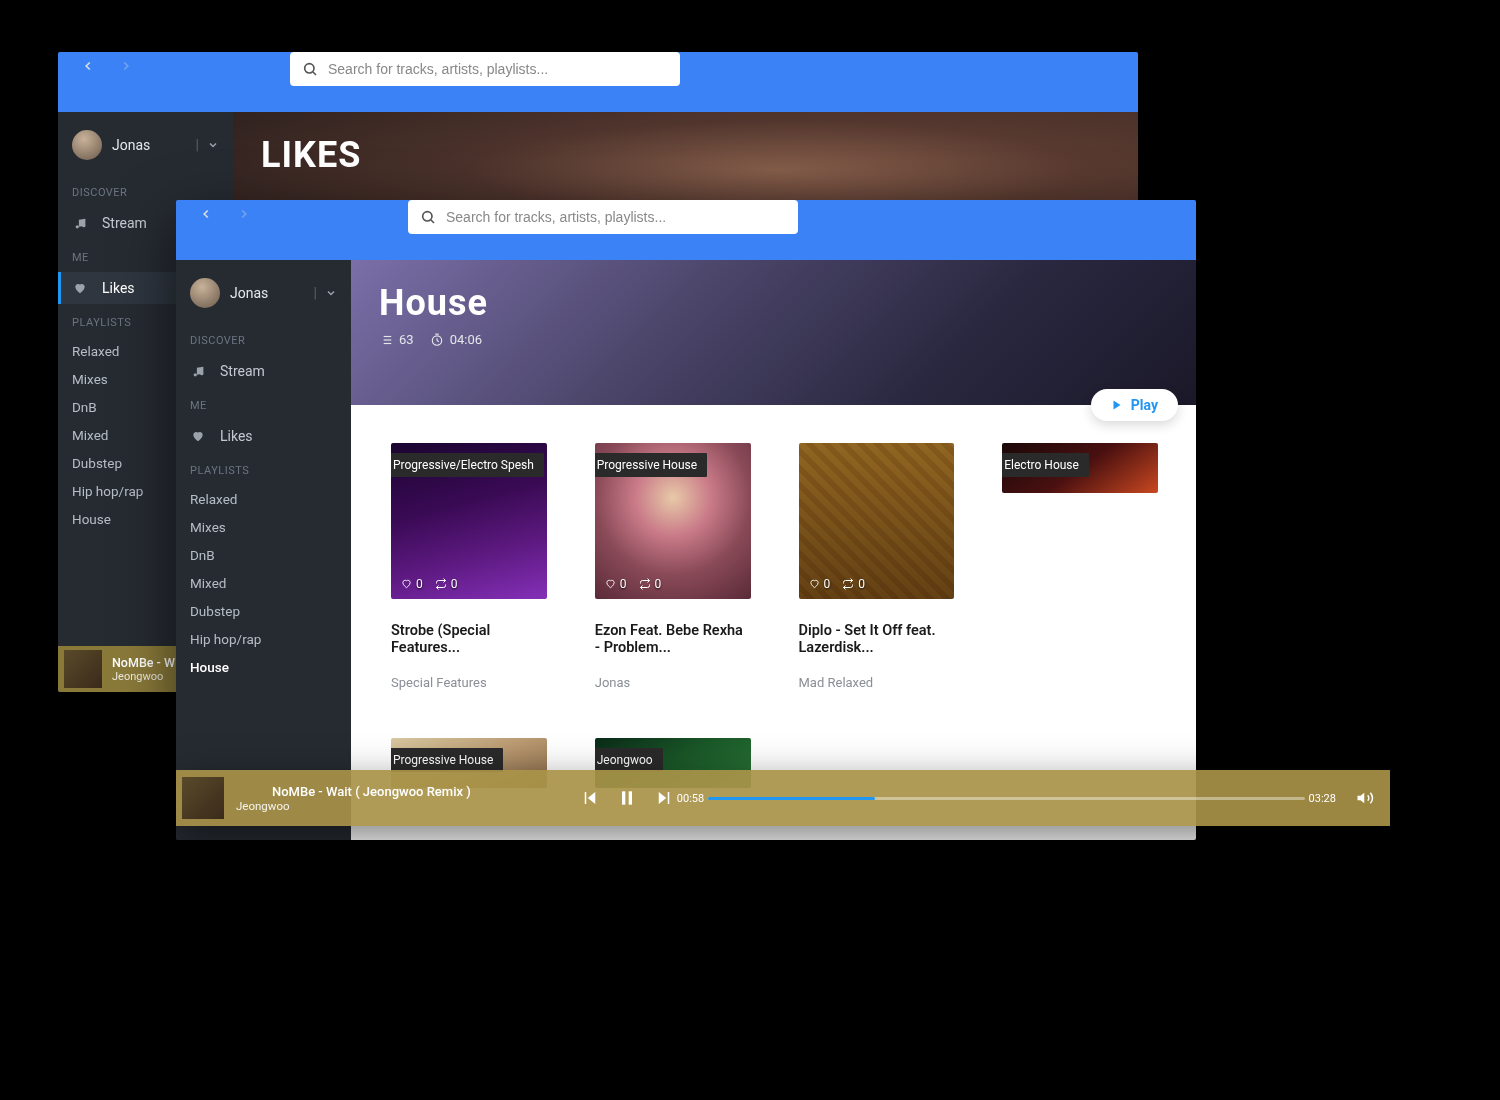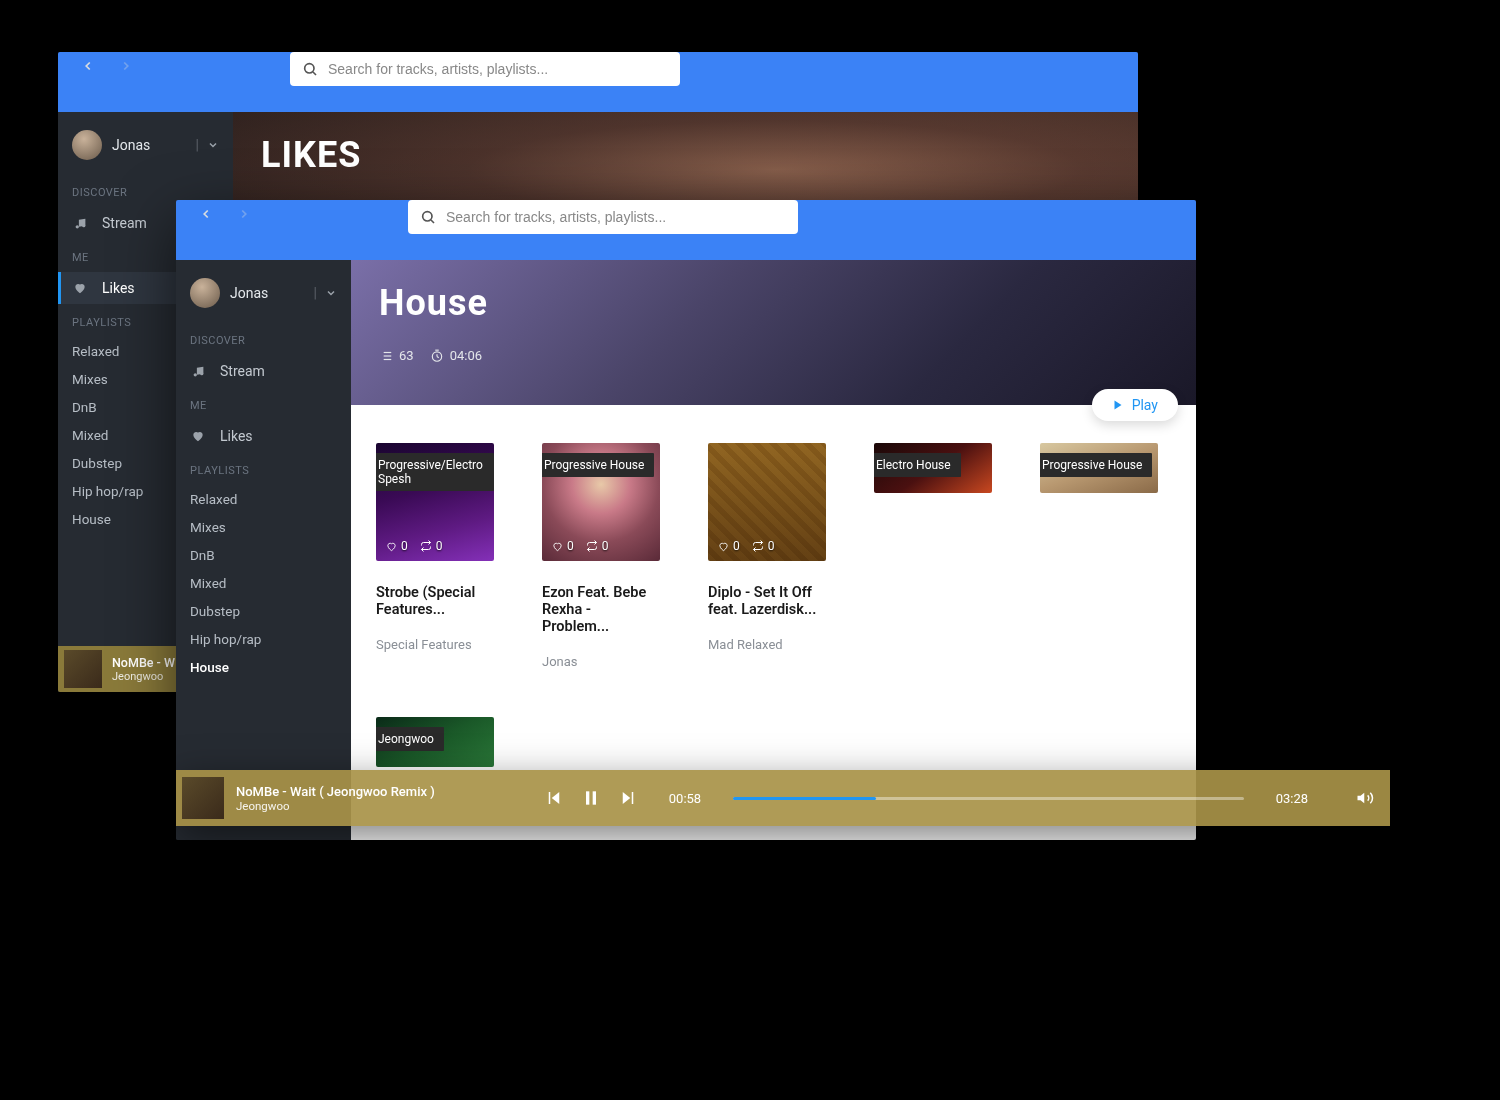--- a/index.html
+++ b/index.html
@@ -149,29 +149,29 @@
   .hero-meta .meta { display:flex; align-items:center; gap:6px; }
   .play-pill {
     position:absolute;
     right: 18px;
     bottom: -16px;
     background:#fff;
     color:#2196f3;
     border-radius: 20px;
     padding: 8px 20px;
     font-size: 14px;
-    font-weight:400;
+    font-weight:700;
     display:flex; align-items:center; gap:8px;
     box-shadow: 0 4px 12px rgba(0,0,0,.15);
     cursor:pointer;
   }
   .grid {
-    padding: 38px 38px 20px 25px;
+    padding: 38px 38px 20px 40px;
     display:grid;
-    grid-template-columns: repeat(5, 1fr);
+    grid-template-columns: repeat(4, 1fr);
     gap: 48px;
   }
   .card {
     position:relative;
   }
   .cover {
     width:100%; aspect-ratio: 1/1;
     position:relative;
     border-radius: 2px;
     overflow:hidden;
@@ -235,28 +235,28 @@
     display:flex; align-items:center;
     color:#fff;
     padding: 0 0 0 6px;
     box-shadow: 0 12px 40px rgba(0,0,0,.5);
   }
   .player .pcover {
     width:42px;height:42px;
     background: linear-gradient(135deg,#5a4a2a,#3a2a1a);
     margin-right: 12px;
   }
-  .player .ptext .ptitle { font-size:13px; font-weight:500; }
+  .player .ptext .ptitle { font-size:13px; font-weight:500;margin-left:36px; }
   .player .ptext .partist { font-size:11.5px; opacity:.9; }
   .controls {
     display:flex; align-items:center; gap:18px;
     margin-left: 110px;
   }
   .ctrl { cursor:pointer; display:flex; align-items:center; }
-  .time { font-size:13px; margin: 0 32px; }
+  .time { font-size:11px; margin: 0 4px; }
   .progress {
     flex:1; height:3px; background:rgba(255,255,255,.4);
     position:relative;
     border-radius:2px;
   }
   .progress .fill {
     position:absolute; left:0; top:0; bottom:0;
     background:#2196f3;
     border-radius:2px;
   }
@@ -407,21 +407,21 @@
       <div class="playlist-item">DnB</div>
       <div class="playlist-item">Mixed</div>
       <div class="playlist-item">Dubstep</div>
       <div class="playlist-item">Hip hop/rap</div>
       <div class="playlist-item active">House</div>
     </div>
     <div class="main">
       <div class="hero hero-house">
         <div>
           <h1>House</h1>
-          <div class="hero-meta" style="margin-top:24px;">
+          <div class="hero-meta" style="margin-top:8px;">
             <div class="meta">
               <svg width="14" height="14" viewBox="0 0 24 24" fill="none" stroke="currentColor" stroke-width="2">
                   <line x1="8" y1="6" x2="21" y2="6"></line>
                   <line x1="8" y1="12" x2="21" y2="12"></line>
                   <line x1="8" y1="18" x2="21" y2="18"></line>
                   <line x1="3" y1="6" x2="3.01" y2="6"></line>
                   <line x1="3" y1="12" x2="3.01" y2="12"></line>
                   <line x1="3" y1="18" x2="3.01" y2="18"></line>
                 </svg>
               <span>63</span>

